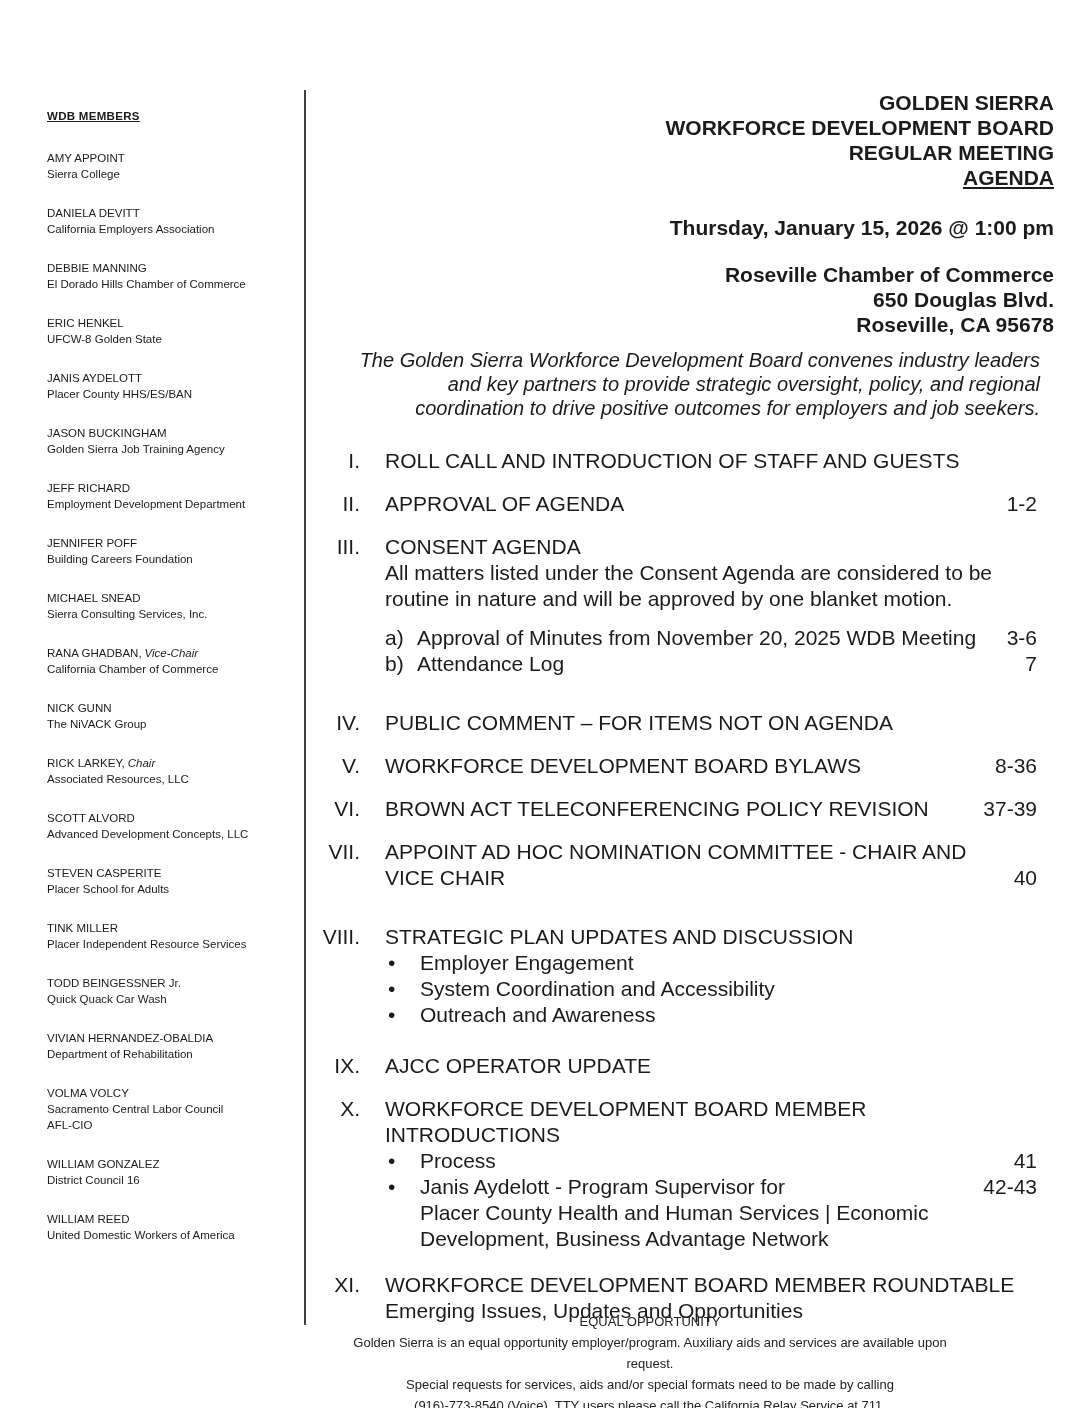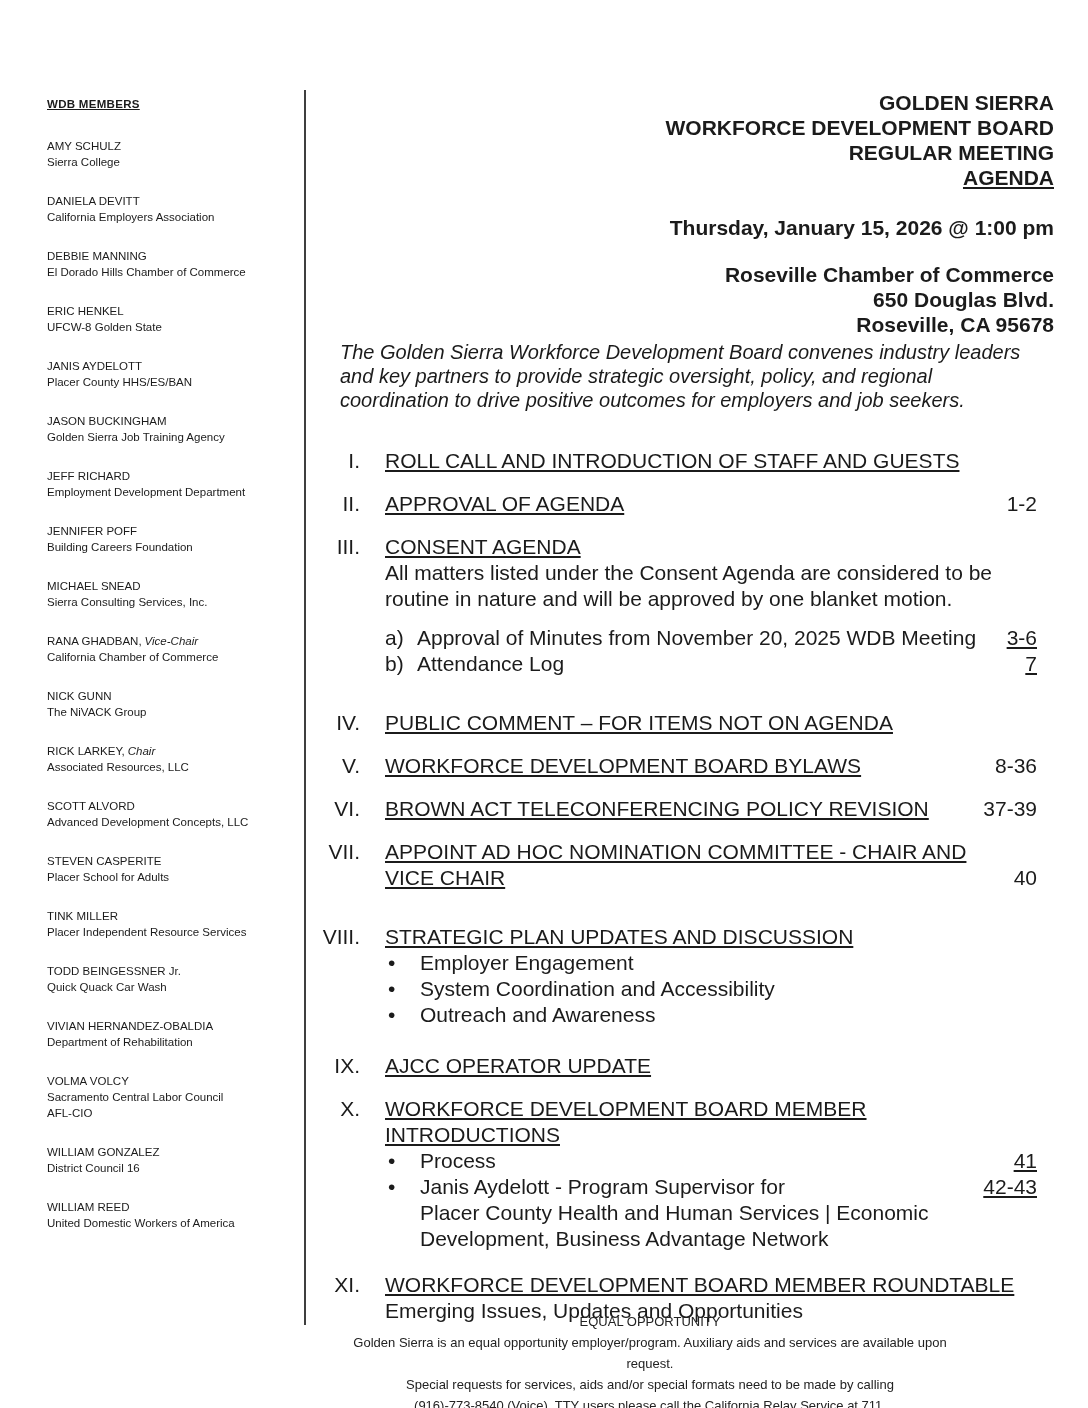--- a/index.html
+++ b/index.html
@@ -9,21 +9,21 @@
   body {
     position: relative;
     width: 1088px; height: 1408px;
     font-family: "Liberation Sans", sans-serif;
     color: #1b1b1b;
     overflow: hidden;
   }
 
   
   .sidebar {
-    position: absolute; left: 47px; top: 96px; width: 252px;
+    position: absolute; left: 47px; top: 108px; width: 252px;
     font-size: 11.5px; line-height: 16px;
   }
   .sidebar-title {
     font-weight: bold; text-decoration: underline;
     letter-spacing: 0.3px; margin-bottom: 26px;
   }
   .member { margin-bottom: 23px; }
   .m-role { font-style: italic; margin-left: 3px; }
   .m-org  { white-space: pre-line; }
 
@@ -37,66 +37,66 @@
     position: absolute; left: 354px; top: 90px; width: 700px;
     text-align: right; font-weight: bold;
     font-size: 21px; line-height: 25px;
   }
   .title-lines { white-space: pre-line; }
   .agenda-label { text-decoration: underline; }
   .datetime { margin-top: 25px; }
   .venue { margin-top: 22px; white-space: pre-line; }
 
   .mission {
-    position: absolute; left: 340px; top: 340px; width: 700px;
-    text-align: left; font-style: italic;
+    position: absolute; left: 340px; top: 348px; width: 700px;
+    text-align: right; font-style: italic;
     font-size: 20px; line-height: 24px; white-space: pre-line;
   }
 
   
   .agenda-list {
     position: absolute; left: 310px; top: 448px; width: 727px;
     font-size: 21px; line-height: 26px;
   }
   .agenda-item { margin-top: 17px; }
   .agenda-item:nth-child(1) { margin-top: 0; }
   .agenda-item:nth-child(4), .agenda-item:nth-child(8) { margin-top: 33px; }
   .agenda-item:nth-child(9) { margin-top: 25px; }
   .agenda-item:nth-child(11){ margin-top: 20px; }
 
   .item-row { display: flex; align-items: flex-start; }
   .num-cell { flex: none; width: 50px; text-align: right; margin-right: 25px; }
   .title-cell { flex: 1; }
-  .title-text { text-decoration: underline; white-space: pre-line; }
+  .title-text { white-space: pre-line; }
   .pages-cell { flex: none; margin-left: 12px; align-self: flex-end; text-align: center; }
 
   .item-body { margin-left: 75px; white-space: pre-line; }
 
   .sub-items { margin-top: 13px; }
   .sub-row, .bullet-row { display: flex; align-items: flex-start; margin-left: 75px; }
   .sub-label { flex: none; width: 32px; }
   .sub-text, .bul-text { flex: 1; white-space: pre-line; }
-  .sub-pages, .bul-pages { flex: none; margin-left: 12px; text-align: right; text-decoration: underline; }
+  .sub-pages, .bul-pages { flex: none; margin-left: 12px; text-align: right; }
   .bullet-dot { flex: none; width: 32px; padding-left: 3px; }
 
   
   .footer {
     position: absolute; left: 340px; top: 1311px; width: 620px;
     text-align: center; font-size: 13px; line-height: 21px; color: #222;
   }
   .footer-text { white-space: pre-line; }
 </style>
 </head>
 <body>
 
 <div class="sidebar">
   <div class="sidebar-title">WDB MEMBERS</div>
   <div>
   <div class="member">
-    <div><span class="m-name">AMY SCHULZ</span></div>
+    <div><span class="m-name">AMY APPOINT</span></div>
     <div class="m-org">Sierra College</div>
   </div>
 
   <div class="member">
     <div><span class="m-name">DANIELA DEVITT</span></div>
     <div class="m-org">California Employers Association</div>
   </div>
 
   <div class="member">
     <div><span class="m-name">DEBBIE MANNING</span></div>

